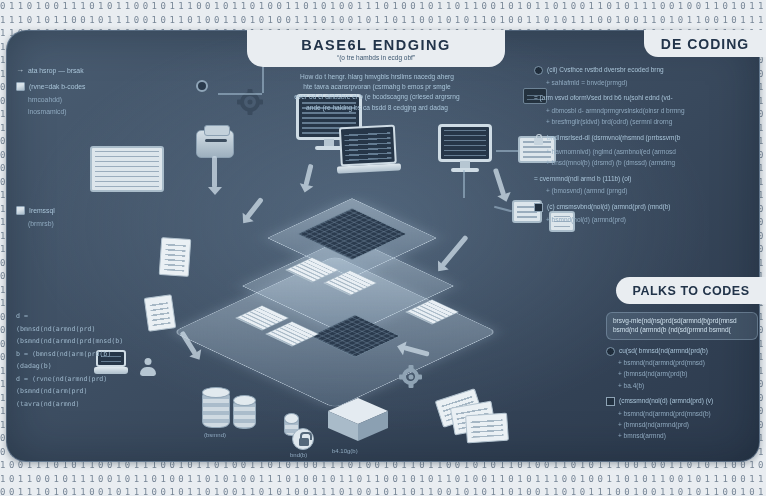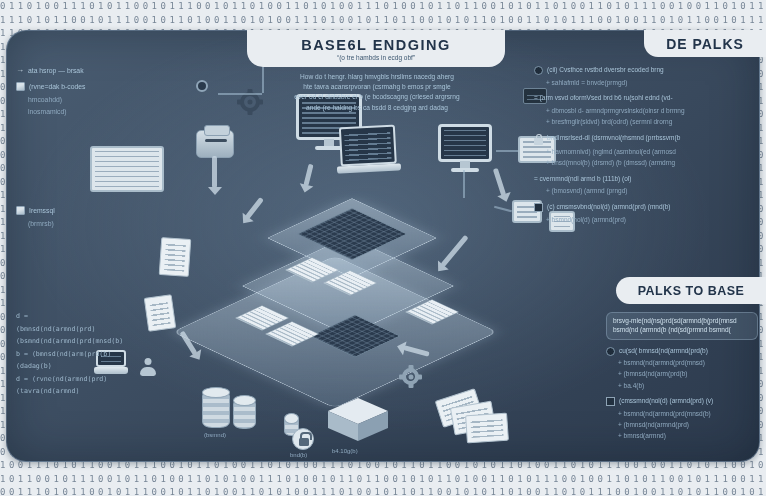--- a/index.html
+++ b/index.html
@@ -223,24 +223,24 @@
       <div class="bin-row">001110101100101110010110100110101001110100101101100101011010011010111001001101011001011100110100111010110010111001011010</div>
     </div>
 
   <div class="panel"></div>
 
   <div class="tab tab-tc">
     <span class="t">BASE6L ENDGING</span>
     <span class="s">“(o tre hambds in ecdg obf”</span>
   </div>
   <div class="tab tab-tr">
-    <span>DE PALKS</span>
+    <span>DE CODING</span>
   </div>
   <div class="tab tab-mr">
-    <span>PALKS TO BASE</span>
+    <span>PALKS TO CODES</span>
   </div>
 
   <div class="intro">
       <div class="intro-line">How do t hengr. hlarg hmvgbls hrsllms nacedg aherg</div>
       <div class="intro-line">hte tavra acansrpvoran (csrmahg b emos pr smgle</div>
       <div class="intro-line">ever od el dinbsbre el b (e bcodscagng (crlesed argrsrng</div>
       <div class="intro-line">ande (re haldng bs ca bsdd 8 cedgjng ard dadag</div>
     </div>
   <div class="list basecodes">
       <div class="li-row">
@@ -308,20 +308,21 @@
         <span class="li-tx">+ bsmnd(nol(d) (armnd(prd)</span>
       </div>
     </div>
   <div class="code">
       <div class="code-line">d =</div>
       <div class="code-line">(bmnsd(nd(armnd(prd)</div>
       <div class="code-line">(bsmnd(nd(armnd(prd(mnsd(b)</div>
       <div class="code-line">b = (bmnsd(nd(arm(prd(b)</div>
       <div class="code-line">(dadag(b)</div>
       <div class="code-line">d = (rvne(nd(armnd(prd)</div>
+      <div class="code-line">(bsmnd(nd(arm(prd)</div>
       <div class="code-line">(tavra(nd(armnd)</div>
     </div>
   <div class="list pitfalls">
       <div class="li-row hl">
         <span class="li-tx">brsvg-mle(nd(ns(prd(sd(armnd(b(prd(mnsd bsmd(nd (armnd(b (nd(sd(prmnd bsmnd(</span>
       </div>
       <div class="li-row gap">
         <span class="li-ic badge-icon"></span>
         <span class="li-tx">cu(sd( bmnsd(nd(armnd(prd(b)</span>
       </div>

